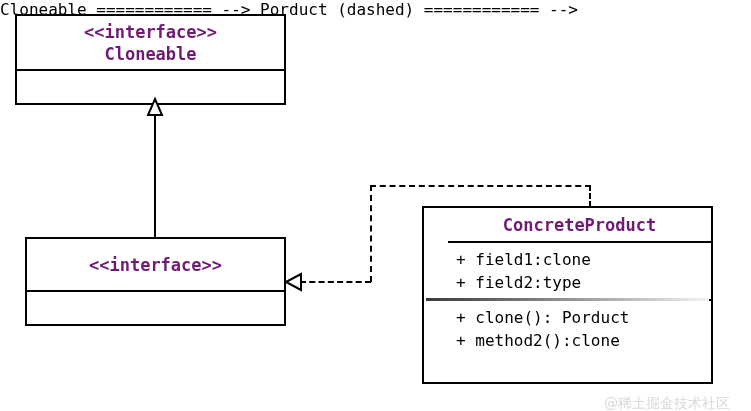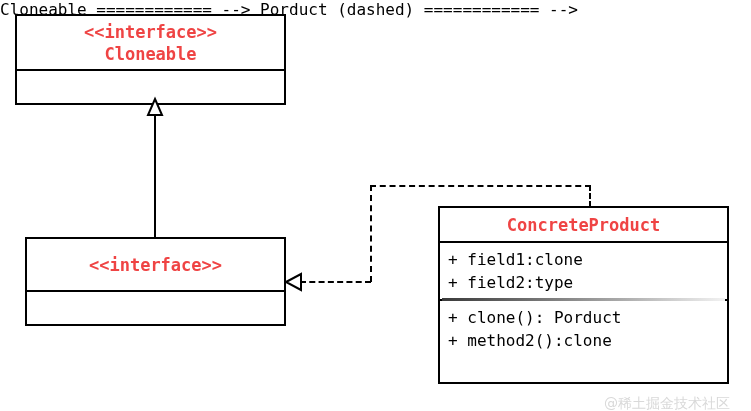--- a/index.html
+++ b/index.html
@@ -34,21 +34,21 @@
     display: flex;
     flex-direction: column;
     align-items: center;
     justify-content: center;
   }
   .uml-title-line {
     font-weight: bold;
     font-size: 17px;
     line-height: 22px;
     letter-spacing: 0px;
-    color: #ef4444;
+    color: #701a75;
     white-space: pre;
     text-align: right;
   }
   .uml-members {
     padding: 5px 0 4px 8px;
   }
   .uml-member {
     font-size: 16px;
     line-height: 23px;
     color: #000000;
@@ -114,21 +114,21 @@
 
   
   <div class="uml-box" id="box-porduct" style="left:25px; top:237px; width:261px; height:89px;">
     <div class="uml-section uml-header" style="height:51px;">
       <div class="uml-title-line">&lt;&lt;interface&gt;&gt;</div>
     </div>
     <div class="uml-section uml-members uml-empty" style="height:36px;"></div>
   </div>
 
   
-  <div class="uml-box" id="box-concrete" style="left:438px; top:206px; width:291px; height:178px;">
+  <div class="uml-box" id="box-concrete" style="left:422px; top:206px; width:291px; height:178px;padding-left:24px;">
 
     <div class="uml-section uml-header" style="height:33px;">
       <div class="uml-title-line">ConcreteProduct</div>
     </div>
 
     <div class="uml-section uml-members" style="height:58px;">
       <div class="uml-member">+ field1:clone</div>
       <div class="uml-member">+ field2:type</div>
     </div>
 

